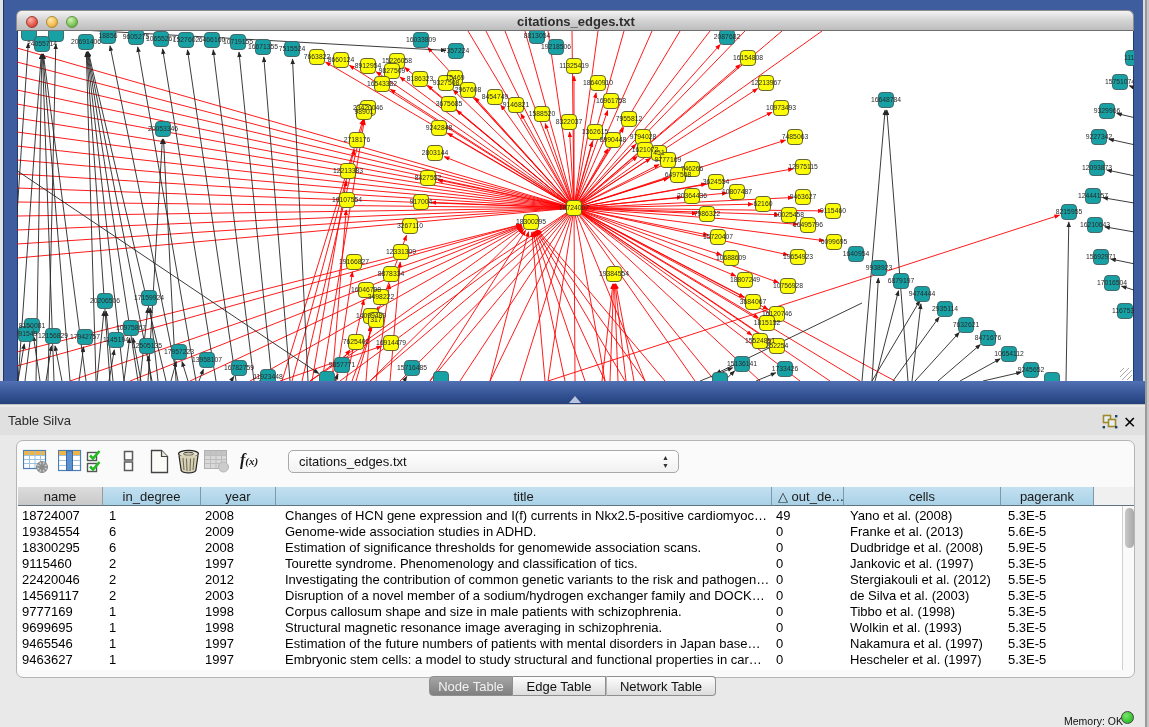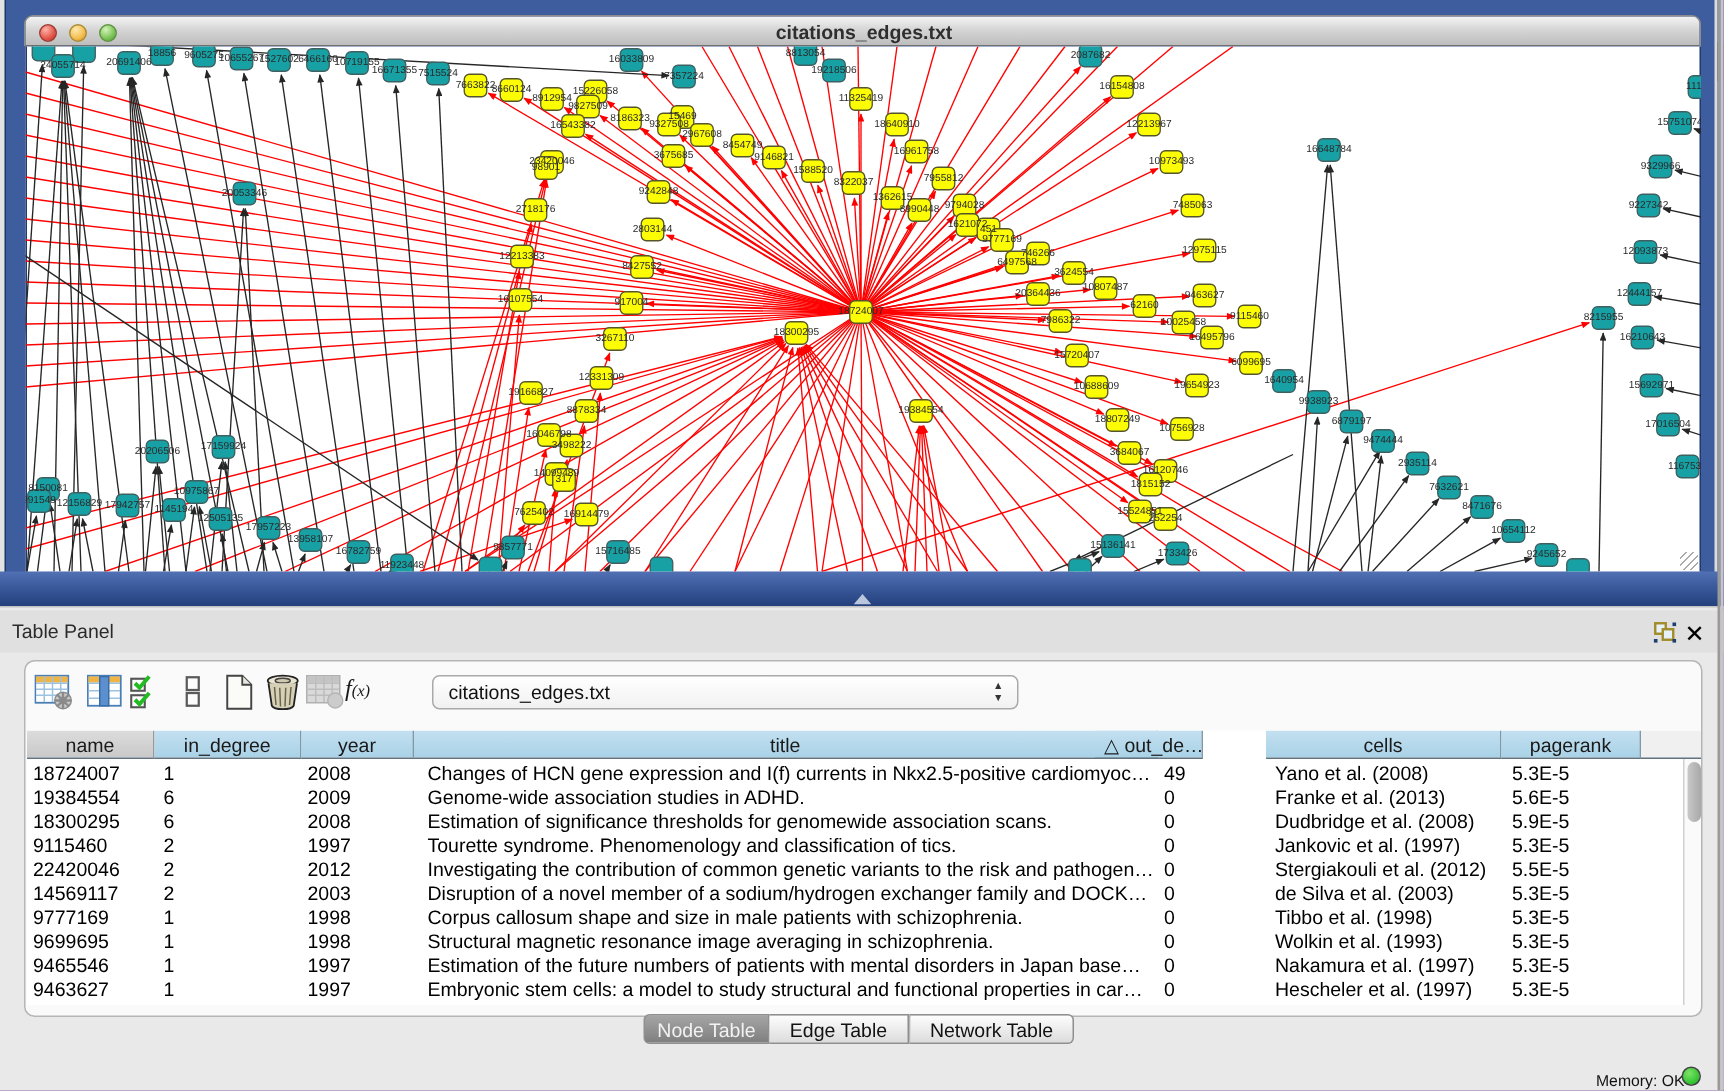--- a/index.html
+++ b/index.html
@@ -1,15 +1,15 @@
 <!DOCTYPE html>
 <html><head><meta charset="utf-8"><style>
 *{margin:0;padding:0;box-sizing:border-box}
 html,body{width:1149px;height:727px;overflow:hidden;font-family:"Liberation Sans",sans-serif}
-#root{position:relative;width:1149px;height:727px;background:#ec4899}
+#root{position:relative;width:1149px;height:727px;background:#fde047}
 
 #desk{position:absolute;left:0;top:0;width:1149px;height:404px;background:#3e5d9f;overflow:hidden}
 #leftstrip{position:absolute;left:0;top:0;width:4px;height:404px;background:#e3e3e3;border-right:1px solid #1d3668}
 #rightstrip{position:absolute;left:1143px;top:0;width:2px;height:404px;background:#dcdcdc}
 #rsdark{position:absolute;left:1145px;top:28px;width:4px;height:26px;background:#585858}
 #gstrip1{position:absolute;left:1145px;top:0;width:2px;height:727px;background:#9a9a9a;z-index:40}
 #gstrip2{position:absolute;left:1147px;top:0;width:2px;height:727px;background:#c6c6c6;z-index:40}
 #botband{position:absolute;left:0px;top:381px;width:1149px;height:23px;background:linear-gradient(#5271b4,#3a5a9c 45%,#24407c)}
 #win{position:absolute;left:16px;top:10px;width:1119px;height:377px}
 #titlebar{position:absolute;left:0;top:0;width:1118px;height:21px;border-radius:6px 6px 0 0;background:linear-gradient(#f4f4f4,#d6d6d6 45%,#bdbdbd);border:1px solid #8c8c8c;border-bottom:1px solid #6f6f6f}
@@ -35,21 +35,21 @@
 #dropdown{position:absolute;left:265px;top:1px;width:391px;height:23px;background:linear-gradient(#ffffff,#f1f1f1);border:1px solid #a9a9a9;border-radius:5px;font-size:13px;color:#111;line-height:21px;padding-left:10px}
 #ddstep{position:absolute;right:8px;top:3px;width:9px;height:16px;font-size:7px;color:#333;line-height:8px;text-align:center}
 
 #tbl{position:absolute;left:1px;top:46px;width:1116px;height:183px;background:#fff;overflow:hidden}
 #thead{position:absolute;left:0;top:0;height:19px;width:1116px;font-size:13px;color:#1a1a1a}
 .th{position:absolute;top:0;height:19px;text-align:center;line-height:19px;white-space:nowrap;overflow:hidden;background:linear-gradient(#c3e0f0,#a9d2e7);border-right:1px solid #7e99aa;border-bottom:1px solid #62727e}
 #th1{left:0px;width:85px;background:linear-gradient(#dcdcdc,#c9c9c9);border-right:1px solid #9a9a9a}
 #th2{left:85px;width:98px}
 #th3{left:183px;width:75px}
 #th4{left:258px;width:496px}
-#th5{left:712px;width:72px;text-align:center;padding-left:6px}
+#th5{left:754px;width:72px;text-align:center;padding-left:6px}
 #th6{left:826px;width:157px}
 #th7{left:983px;width:93px}
 #thsp{left:1076px;width:40px;background:#f0f0f0;border-right:none}
 #tbody{position:absolute;left:0;top:21px;width:1104px;font-size:13px;color:#000}
 .tr{position:relative;height:16px;line-height:16px;white-space:nowrap}
 .tr div{position:absolute;top:0;height:16px;overflow:hidden}
 .c1{left:4px;width:80px}
 .c2{left:91px;width:90px}
 .c3{left:187px;width:70px}
 .c4{left:267px;width:488px}
@@ -575,21 +575,21 @@
 <text x="574" y="209.5" font-size="6.8" text-anchor="middle" fill="#2a2a2a">18724007</text>
 <text x="531" y="223.5" font-size="6.8" text-anchor="middle" fill="#2a2a2a">18300295</text>
 </g>
 </svg>
   <div id="grip" style="position:absolute;left:1120px;top:368px"></div>
  </div>
  <div id="gstrip1"></div>
     <div id="gstrip2"></div>
  <div id="panel">
    <div id="pband"></div>
-      <div id="ptitle">Table Panel</div>
+      <div id="ptitle">Table Silva</div>
    <svg id="pfloat" width="16" height="15" viewBox="0 0 16 15">
         <rect x="1.5" y="1.5" width="7" height="7" fill="#e8f0fa" stroke="#a08c28" stroke-width="1.6"></rect>
         <rect x="6.5" y="5.5" width="7" height="7" fill="#e8f0fa" stroke="#a08c28" stroke-width="1.6"></rect>
         <rect x="13" y="1" width="2.4" height="2.4" fill="#1d3f6e"></rect>
         <rect x="0.6" y="12" width="2.4" height="2.4" fill="#1d3f6e"></rect>
         <rect x="13" y="12" width="2.4" height="2.4" fill="#1d3f6e"></rect>
       </svg>
    <div id="pclose">✕</div>
    <div id="inner">
      <div id="toolbar">
@@ -656,21 +656,21 @@
         <g stroke="#bdbdbd">
               <line x1="1" y1="6.5" x2="22" y2="6.5"></line>
               <line x1="1" y1="10.5" x2="22" y2="10.5"></line>
               <line x1="1" y1="14.5" x2="22" y2="14.5"></line>
               <line x1="6.5" y1="2" x2="6.5" y2="19"></line>
               <line x1="12" y1="2" x2="12" y2="19"></line>
               <line x1="17.5" y1="2" x2="17.5" y2="19"></line>
             </g>
         <circle cx="19.5" cy="18" r="5" fill="#cccccc" stroke="#b5b5b5"></circle>
        </svg>
-       <div class="ticon" style="left:207px;top:2px;font-size:16px;font-style:italic;font-weight:normal;color:#1a1a1a;font-family:'Liberation Serif',serif">f<span style="font-size:11px">(x)</span></div>
+       <div class="ticon" style="left:217px;top:2px;font-size:16px;font-style:italic;font-weight:bold;color:#1a1a1a;font-family:'Liberation Serif',serif">f<span style="font-size:11px">(x)</span></div>
        <div id="dropdown">citations_edges.txt<div id="ddstep">▲<br>▼</div></div>
      </div>
      <div id="tbl">
        <div id="thead">
          <div class="th" id="th1">name</div>
          <div class="th" id="th2">in_degree</div>
          <div class="th" id="th3">year</div>
          <div class="th" id="th4">title</div>
          <div class="th" id="th5">△ out_de…</div>
          <div class="th" id="th6">cells</div>

